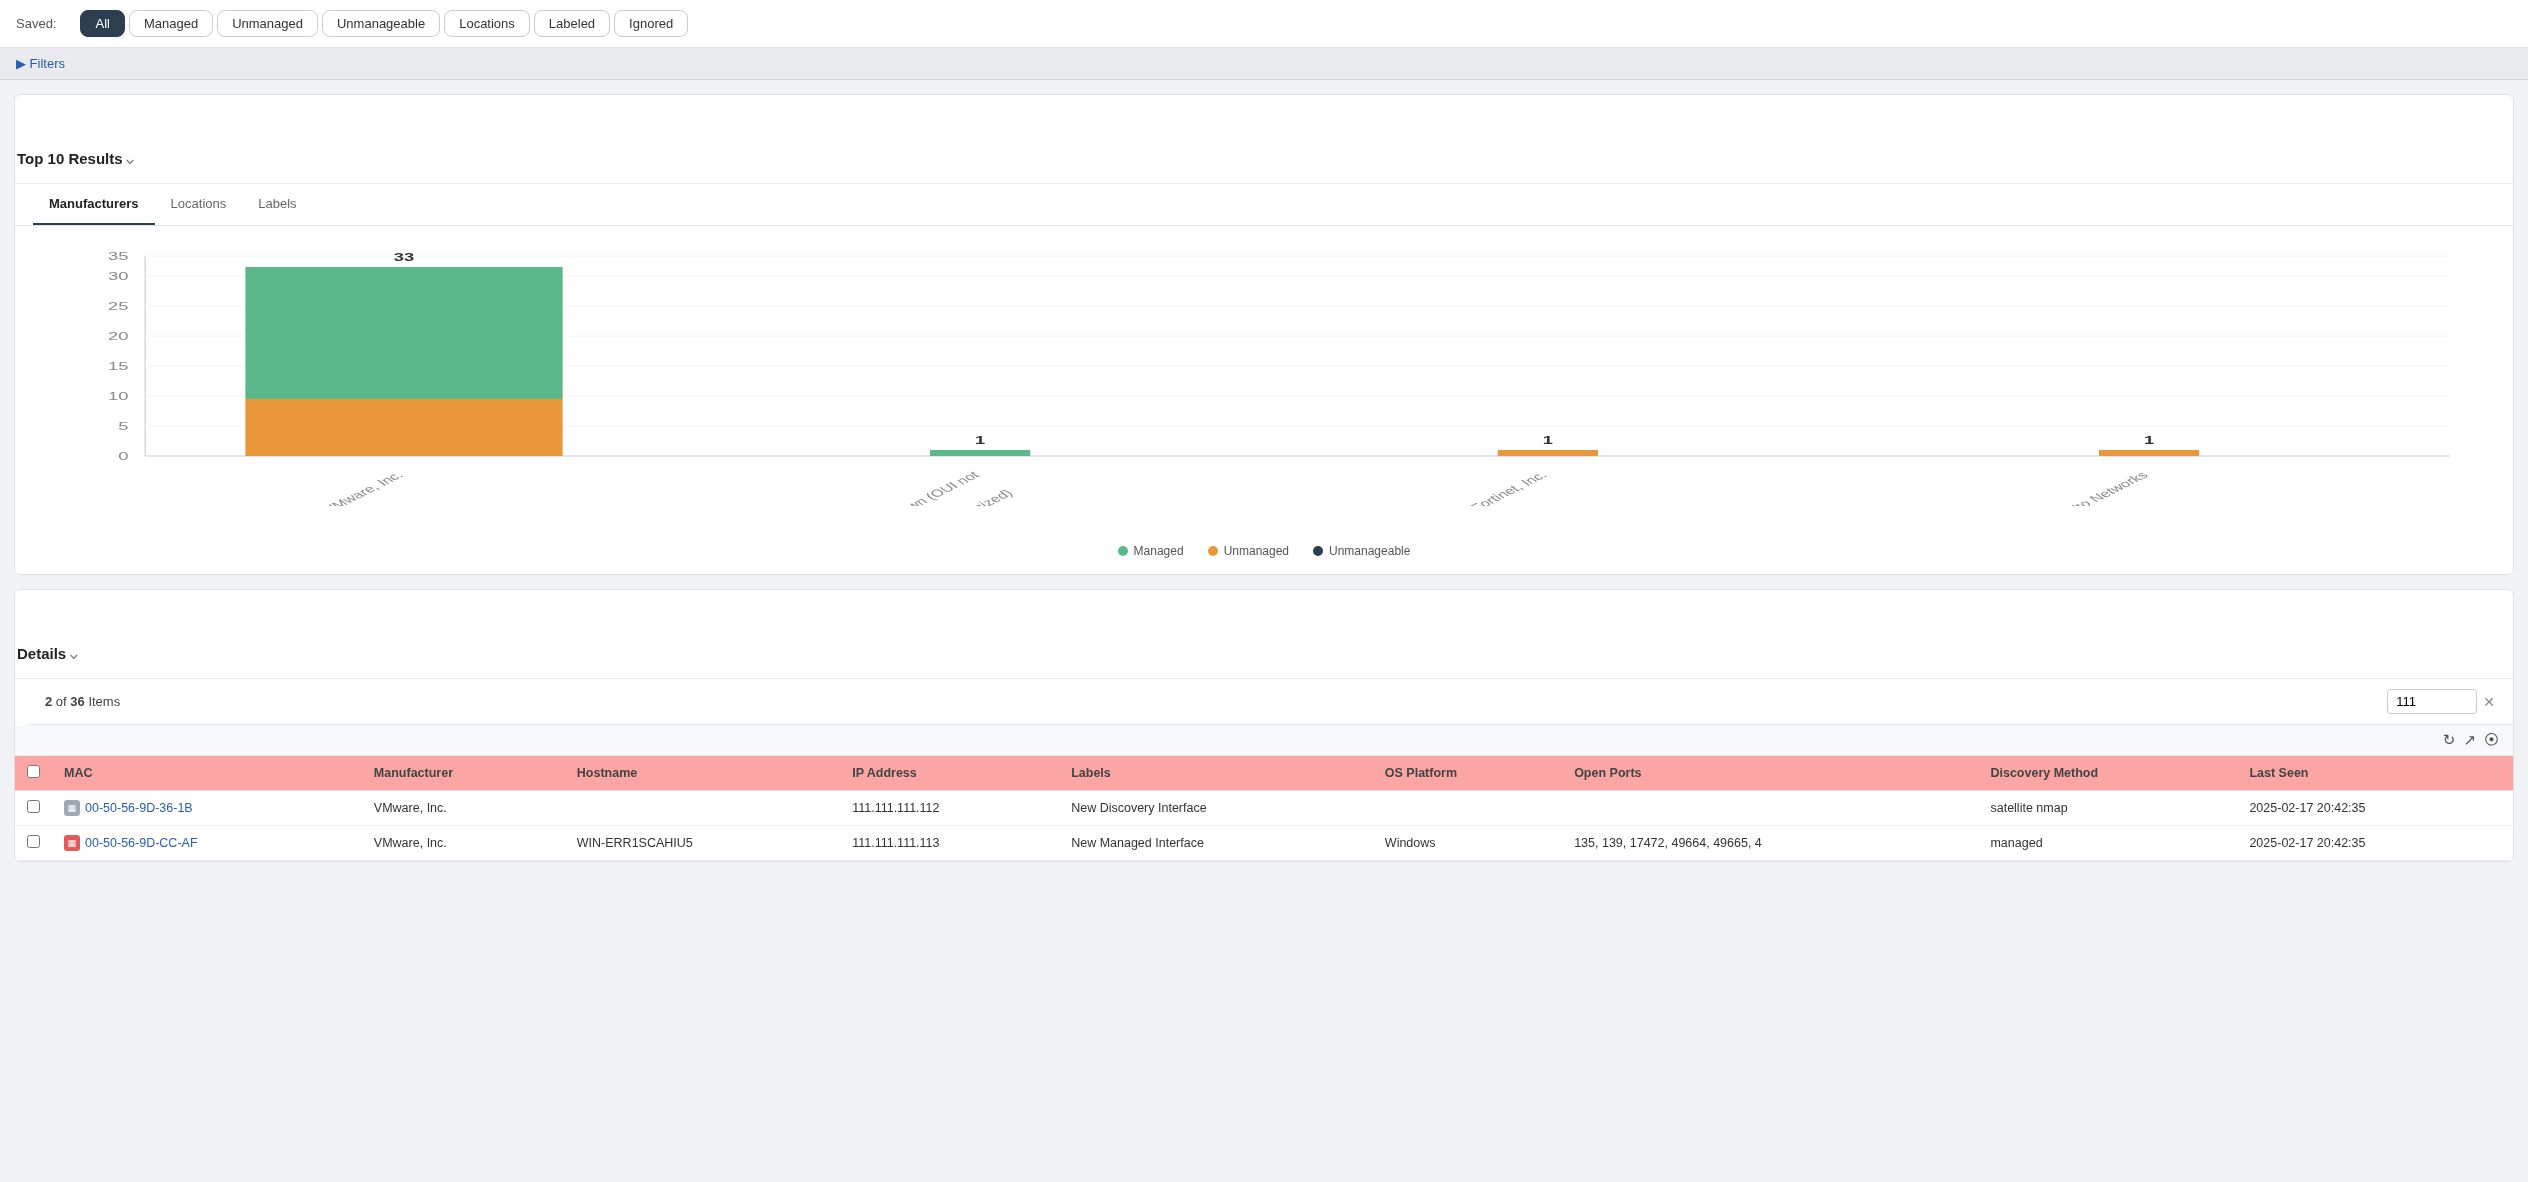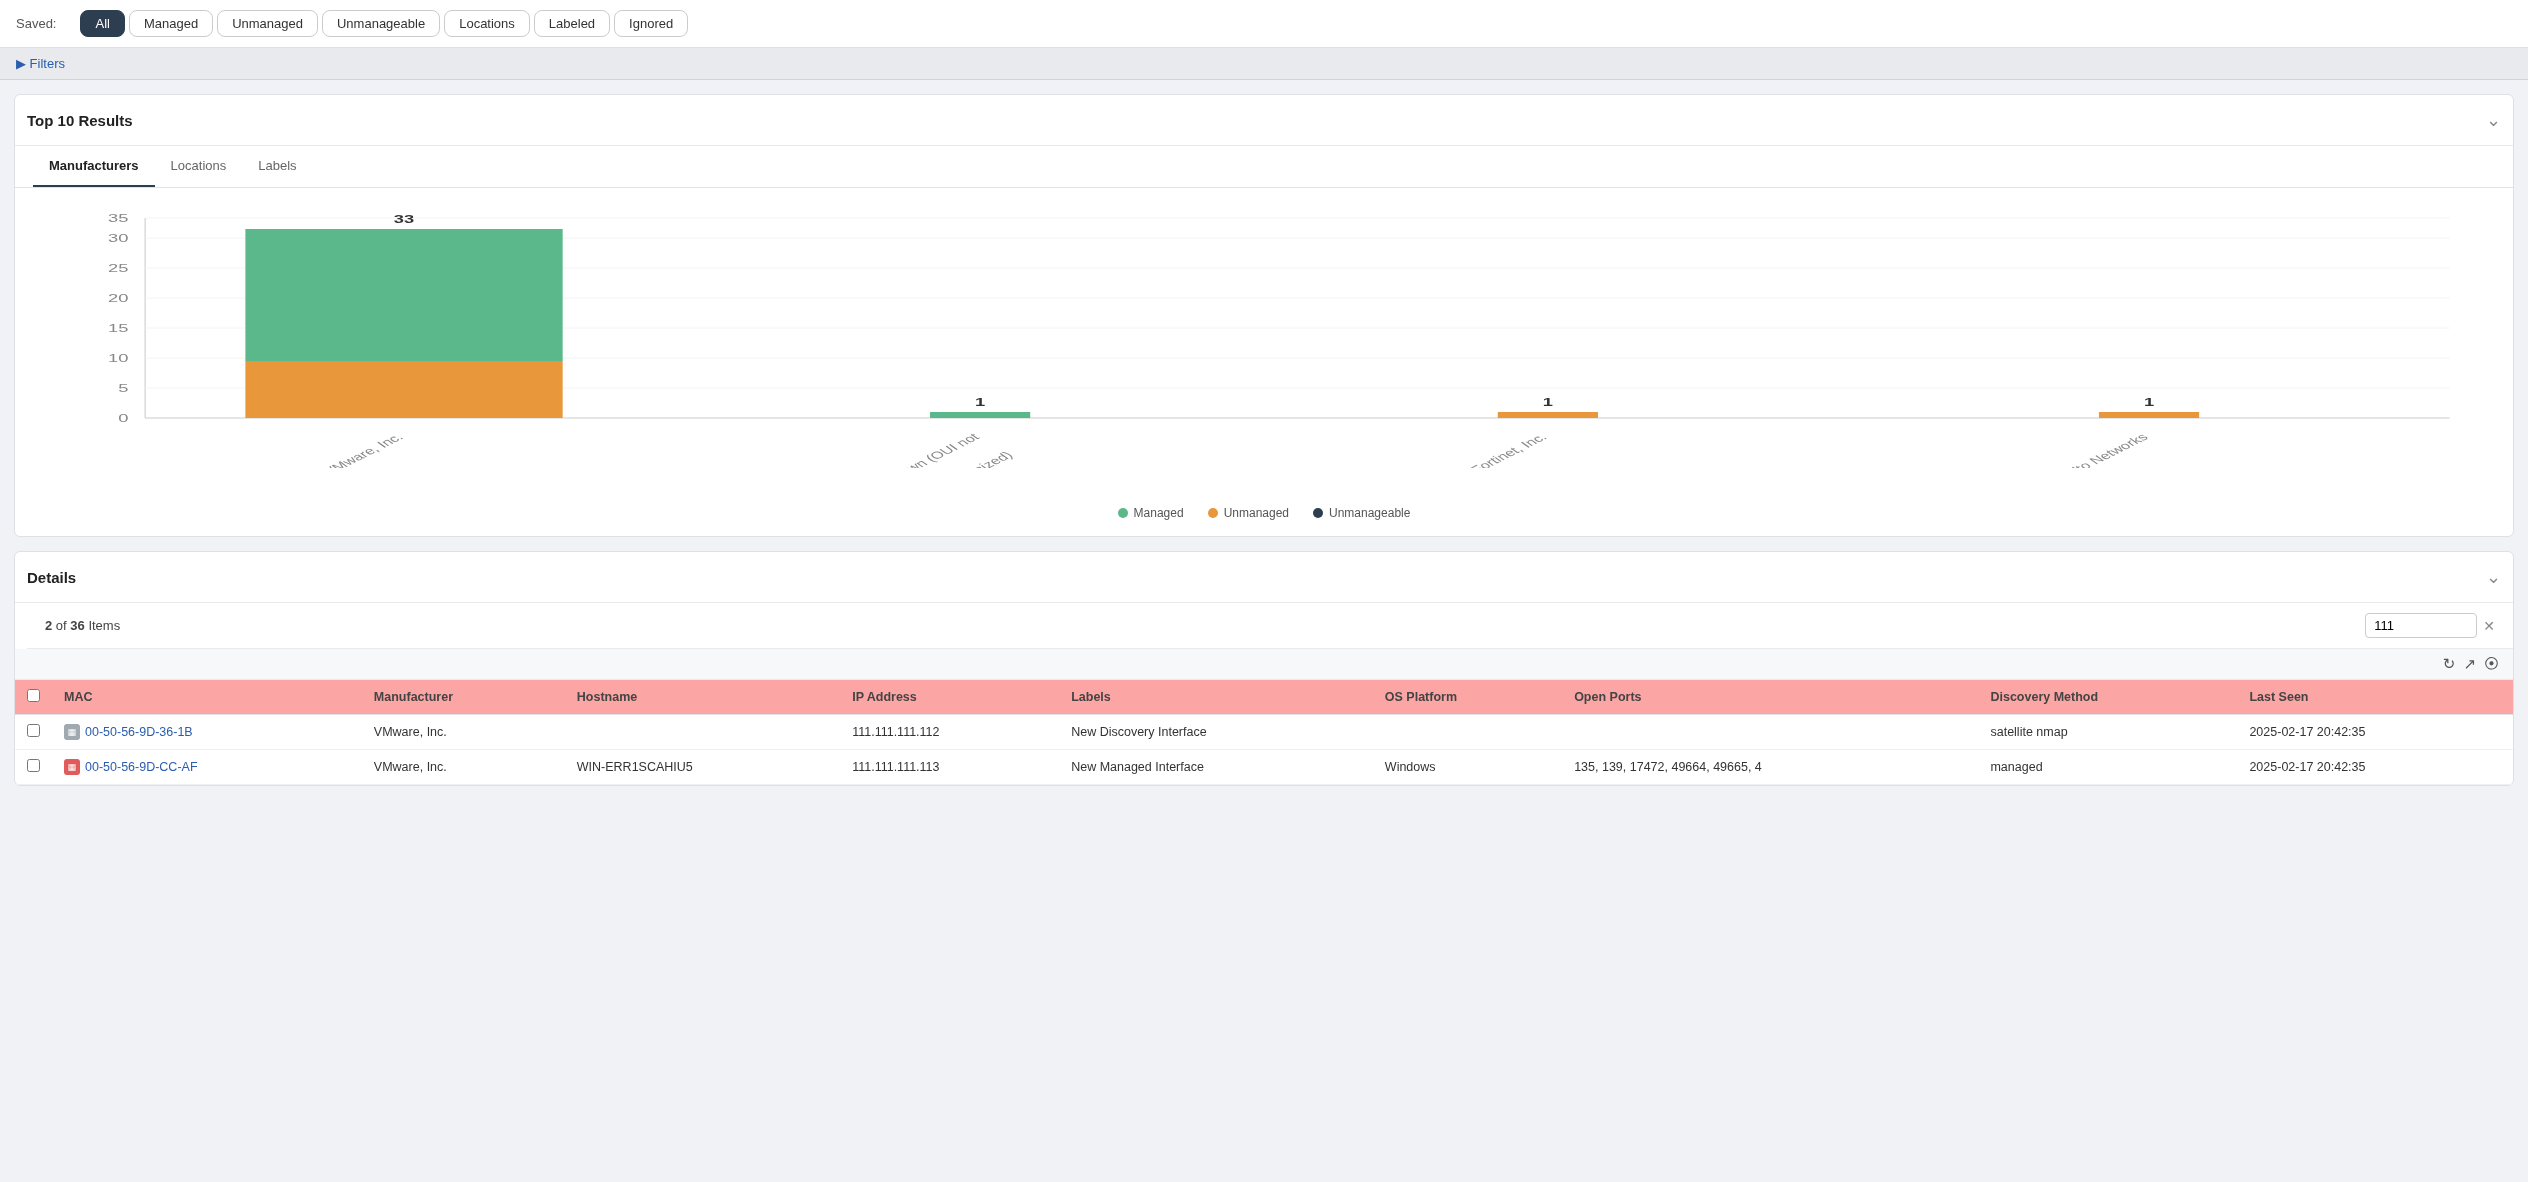--- a/index.html
+++ b/index.html
@@ -54,23 +54,23 @@
     .section-card {
       background: #fff;
       margin: 14px 14px 0 14px;
       border-radius: 6px;
       border: 1px solid #dde1e7;
     }
 
     .section-header {
       display: flex;
       align-items: center;
-      justify-content: space-between;
-      padding: 14px 12px;
+      padding: 14px 2px;
       border-bottom: 1px solid #e8eaed;
+      margin-top: 38px;
     }
     .section-title {
       font-size: 15px;
       font-weight: 600;
       color: #222;
     }
     .chevron-icon {
       font-size: 18px;
       color: #888;
       cursor: pointer;
@@ -145,21 +145,21 @@
     .search-box {
       display: flex;
       align-items: center;
       gap: 6px;
     }
     .search-input {
       border: 1px solid #ccc;
       border-radius: 4px;
       padding: 4px 8px;
       font-size: 13px;
-      width: 112px;
+      width: 90px;
       outline: none;
     }
     .close-icon-btn {
       cursor: pointer;
       color: #888;
       font-size: 14px;
     }
 
     
     .table-toolbar {

